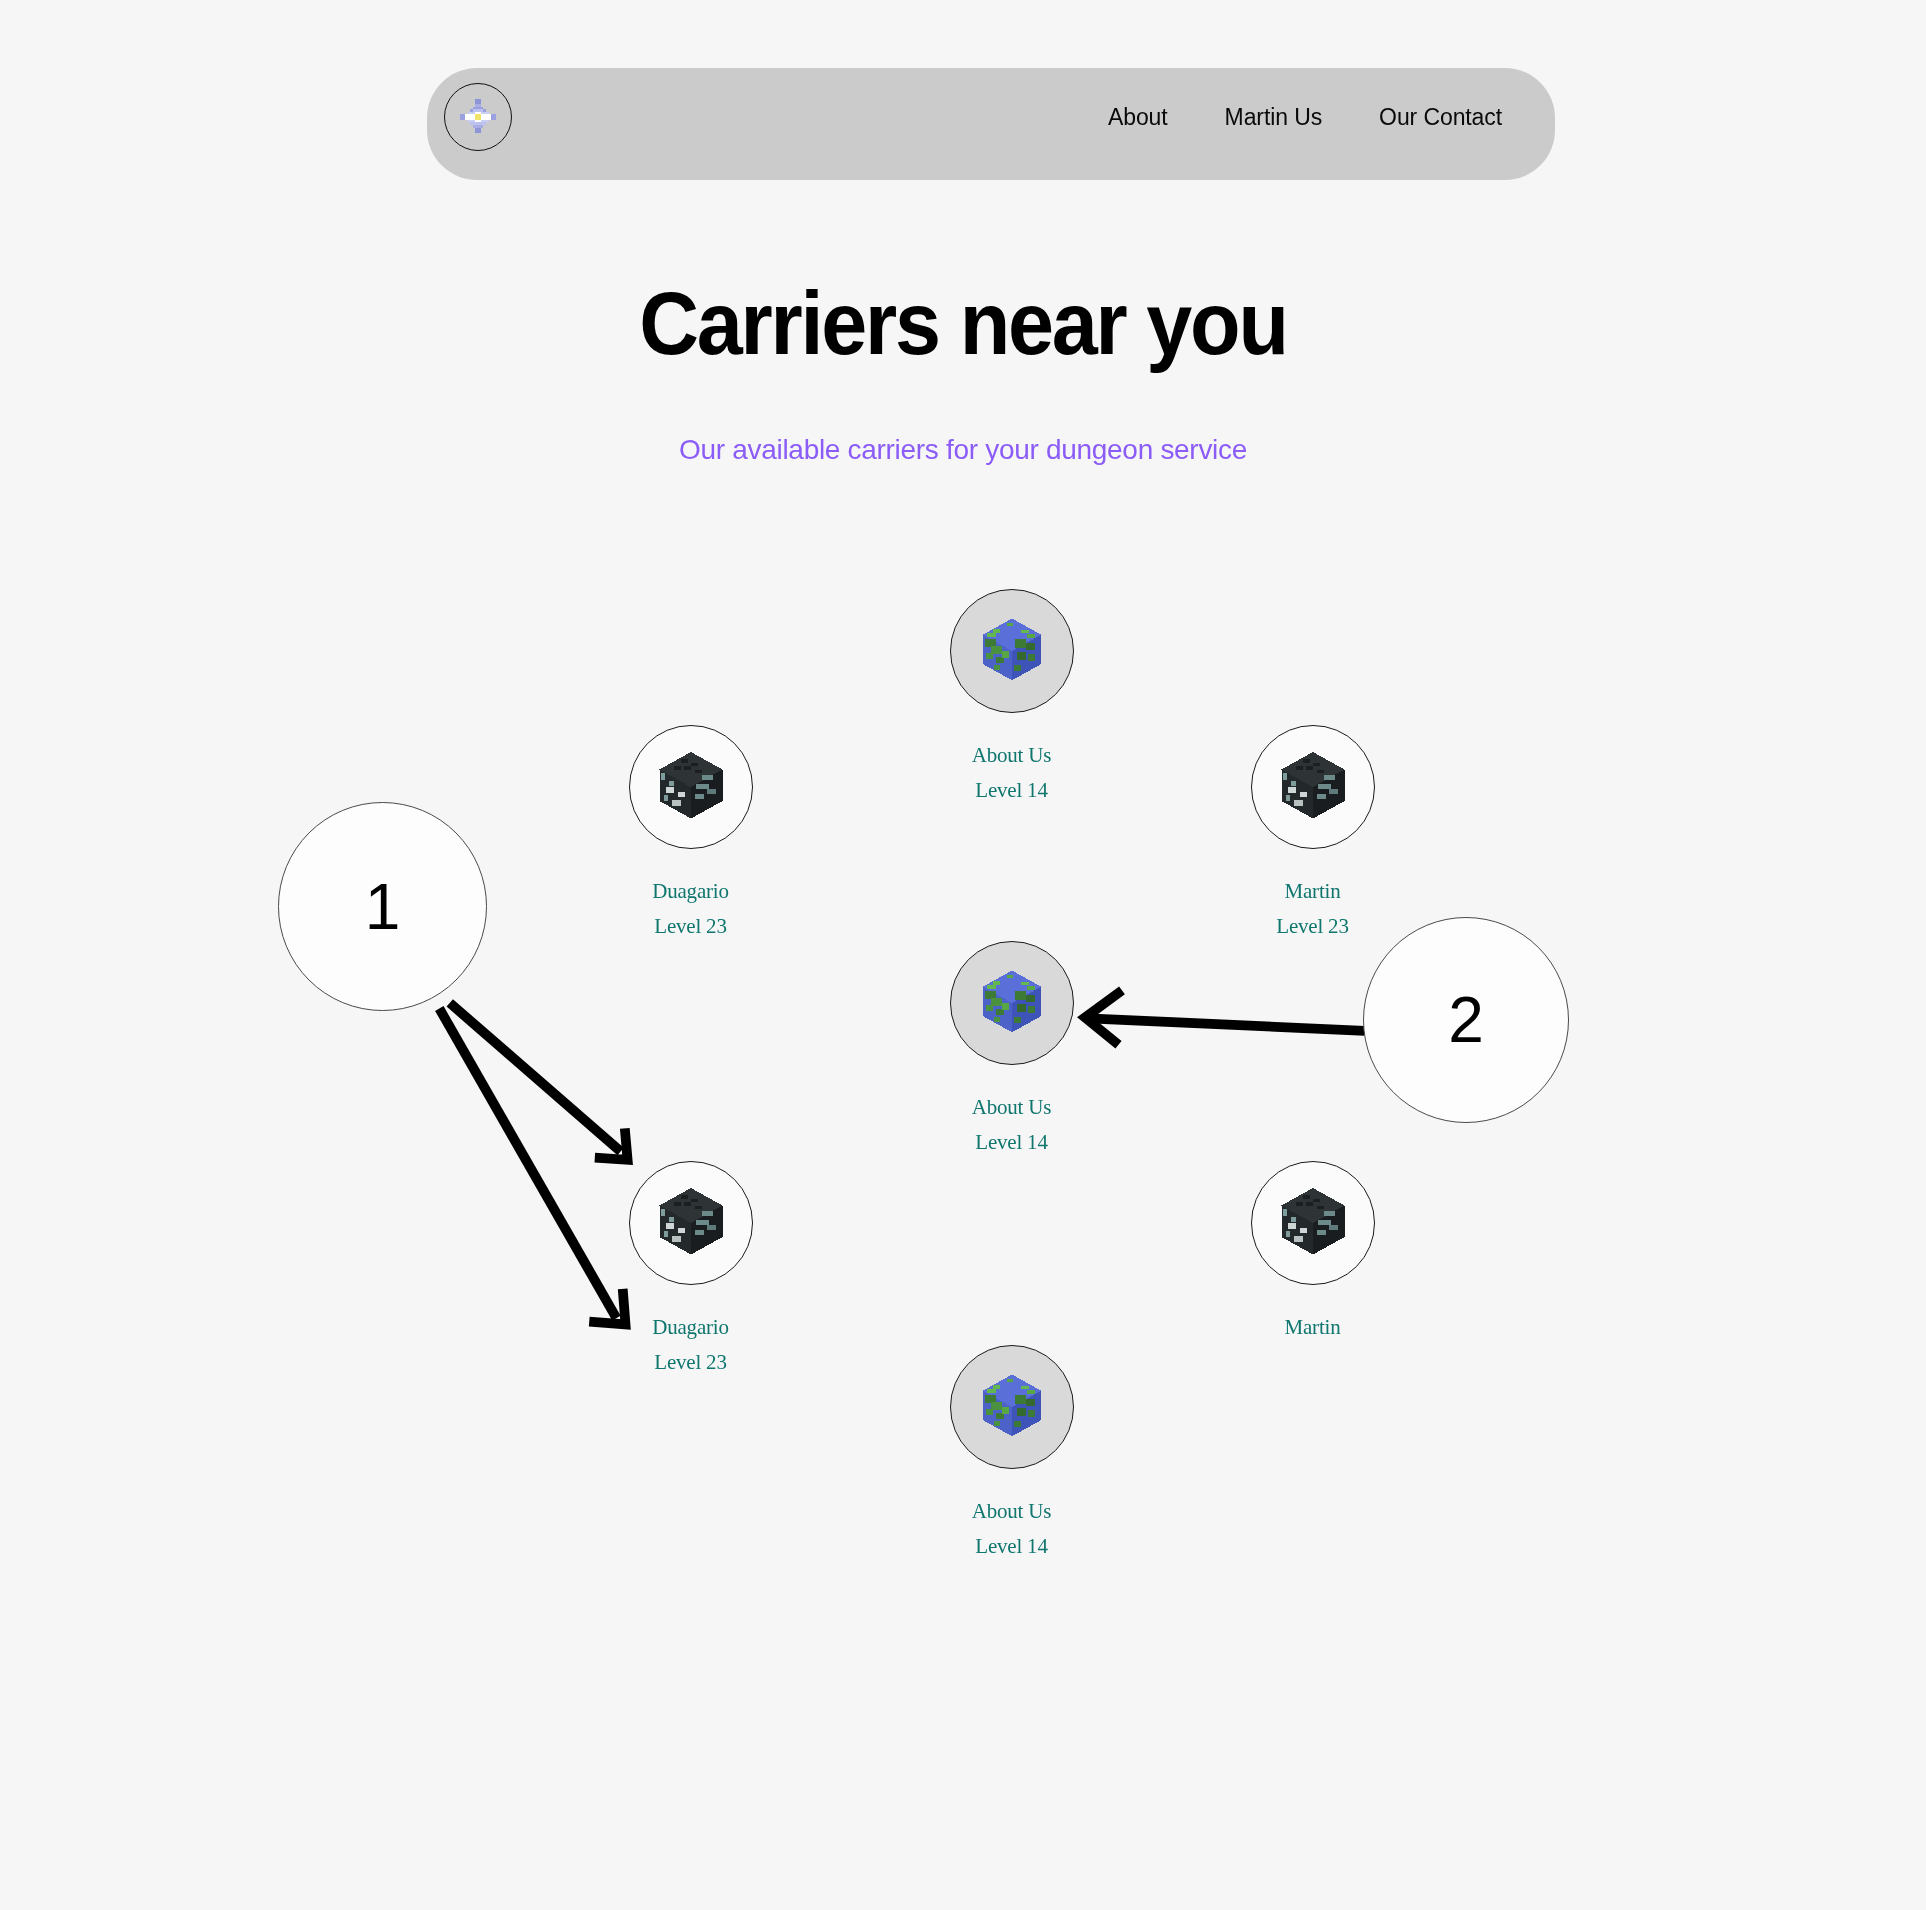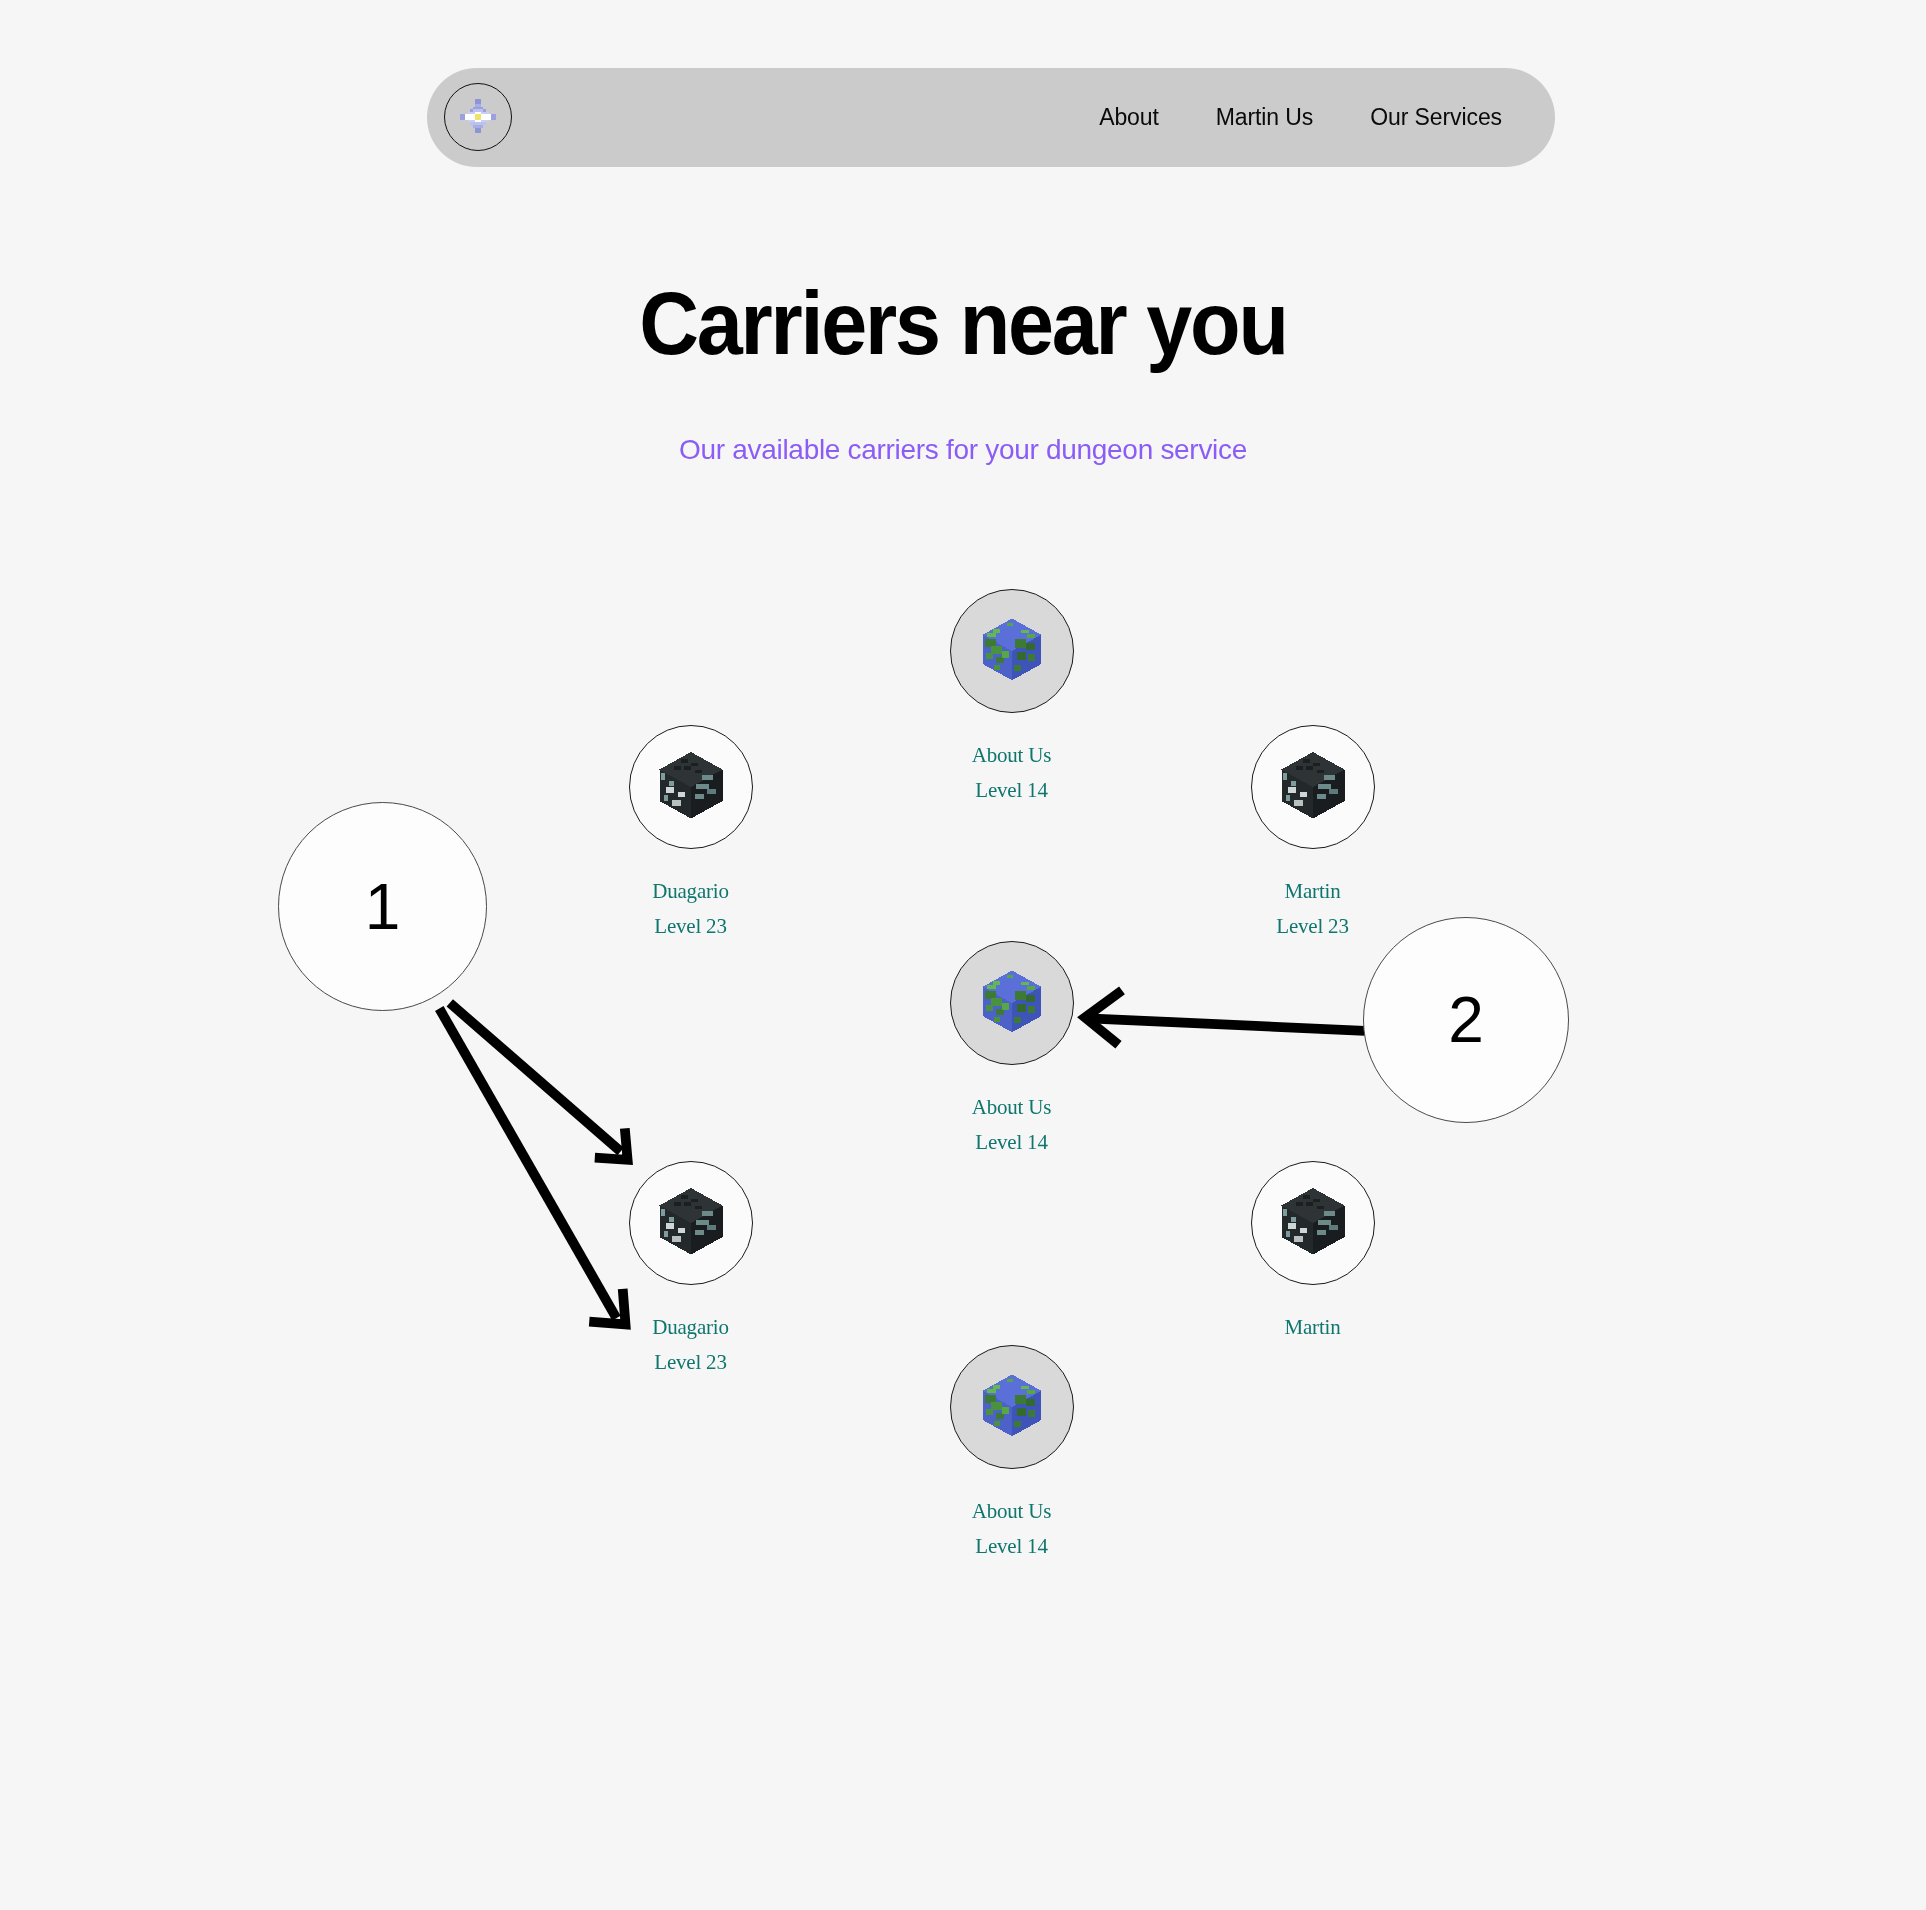--- a/index.html
+++ b/index.html
@@ -18,21 +18,21 @@
     height: 1911px;
     background: #f6f6f6;
   }
 
   
   .navbar {
     position: absolute;
     left: 427px;
     top: 68px;
     width: 1128px;
-    height: 99px;
+    height: 112px;
     background: #cbcbcb;
     border-radius: 50px;
     display: flex;
     align-items: center;
   }
 
   .logo-circle {
     position: absolute;
     left: 16.7px;
     top: 15.3px;
@@ -188,21 +188,21 @@
         <rect x="6" y="11" width="4" height="1" fill="#a8aee4"></rect>
         <rect x="7" y="12" width="2" height="2" fill="#8e95d6"></rect>
         <rect x="7" y="6" width="2" height="1" fill="#ffffff"></rect>
         <rect x="7" y="9" width="2" height="1" fill="#ffffff"></rect>
       </svg>
     </div>
 
     <div class="nav-links">
       <a class="nav-link">About</a>
       <a class="nav-link">Martin Us</a>
-      <a class="nav-link">Our Services</a>
+      <a class="nav-link">Our Contact</a>
     </div>
   </nav>
 
   <h1 class="page-title">Carriers near you</h1>
   <p class="page-subtitle">Our available carriers for your dungeon service</p>
 
   <div class="carrier" id="c0" style="left:579px; top:725px;">
     <div class="avatar plain-bg">
       <svg width="84" height="84" viewBox="0 0 24 24" shape-rendering="crispEdges">
         <polygon points="12,2 21,7 12,12 3,7" fill="#2e3436"></polygon>

